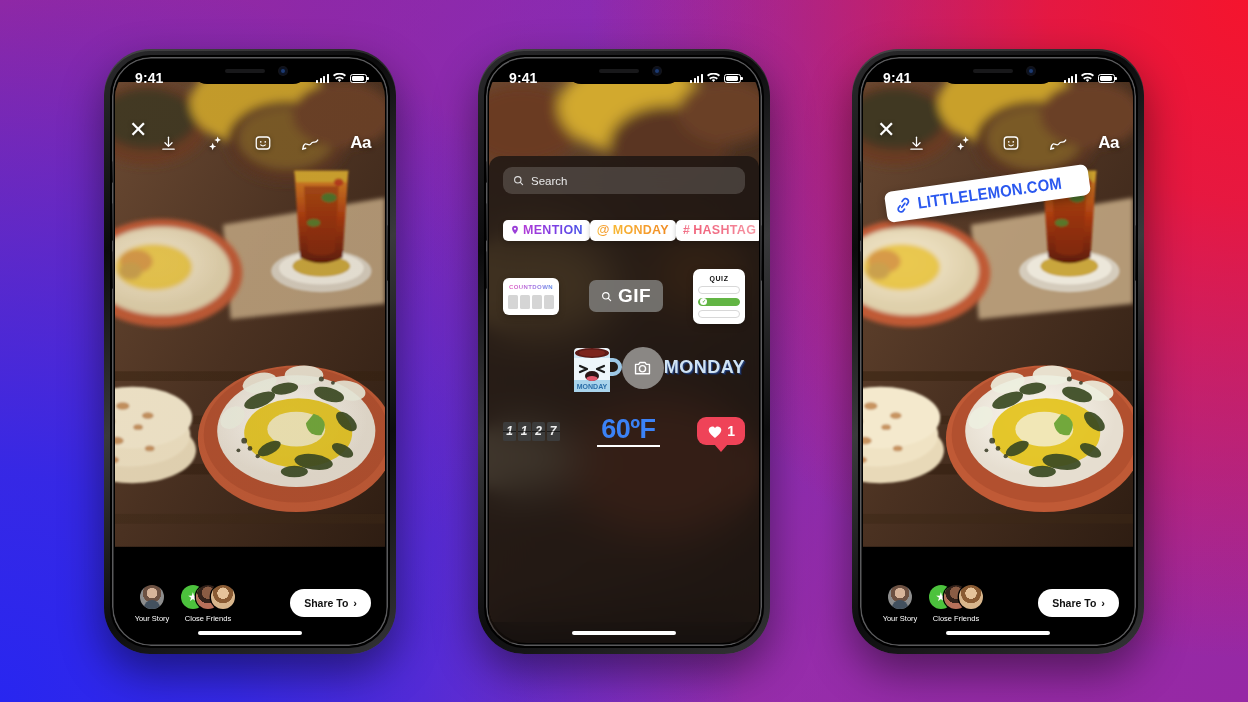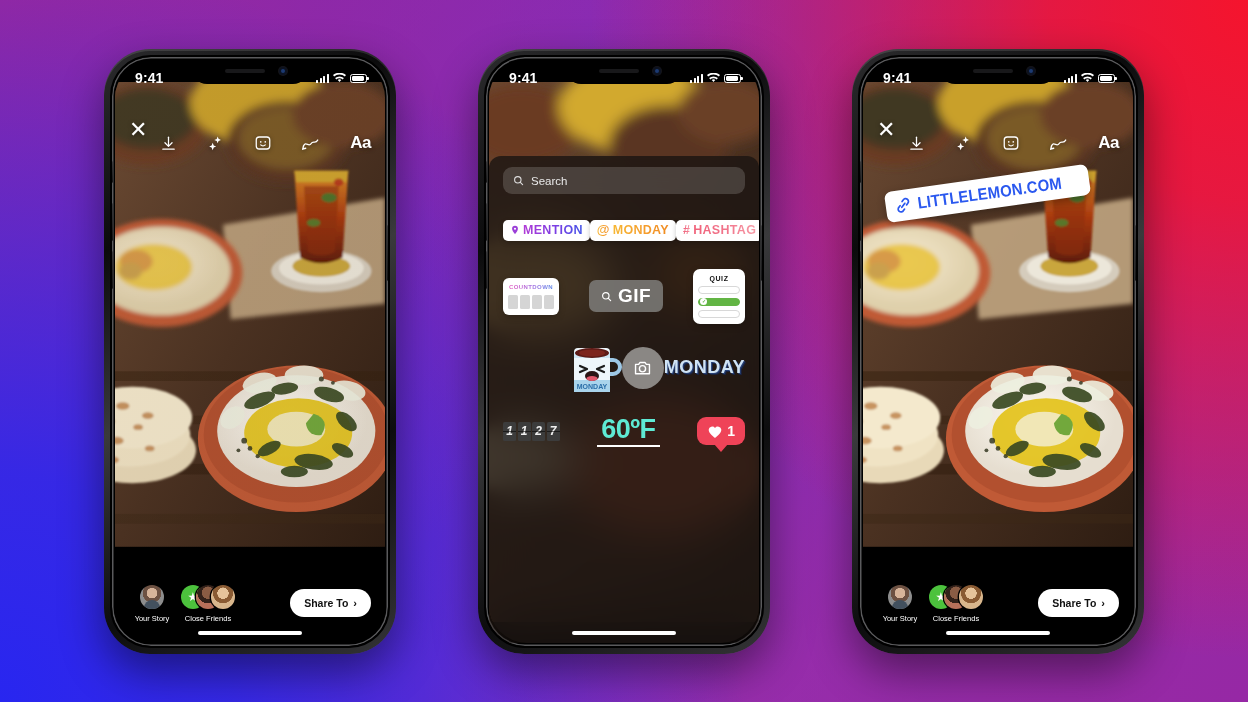--- a/index.html
+++ b/index.html
@@ -263,21 +263,21 @@
   .fliptime i {
     display:block; width:13px; height:19px; background:#3c3c3c; color:#f0f0f0;
     font-size:12px; font-weight:bold; line-height:19px; text-align:center;
     border-radius:1.5px; position:relative;
     font-family:"Liberation Sans Narrow","Liberation Sans",sans-serif;
   }
   .fliptime i:after { content:""; position:absolute; left:0; right:0; top:50%; height:1px; background:rgba(0,0,0,0.55); }
 
   
   .temp {
-    color:#5eead4; font-size:27px; font-weight:bold; line-height:1;
+    color:#3b82f6; font-size:27px; font-weight:bold; line-height:1;
     font-family:"Liberation Sans Narrow","Liberation Sans",sans-serif;
     border-bottom:2.5px solid #fff; padding:0 4px 2px; letter-spacing:-0.5px;
   }
 
   
   .likecount {
     background:#ef4358; border-radius:9px; padding:6px 10px;
     display:flex; align-items:center; gap:4px; position:relative;
   }
   .likecount:after {

